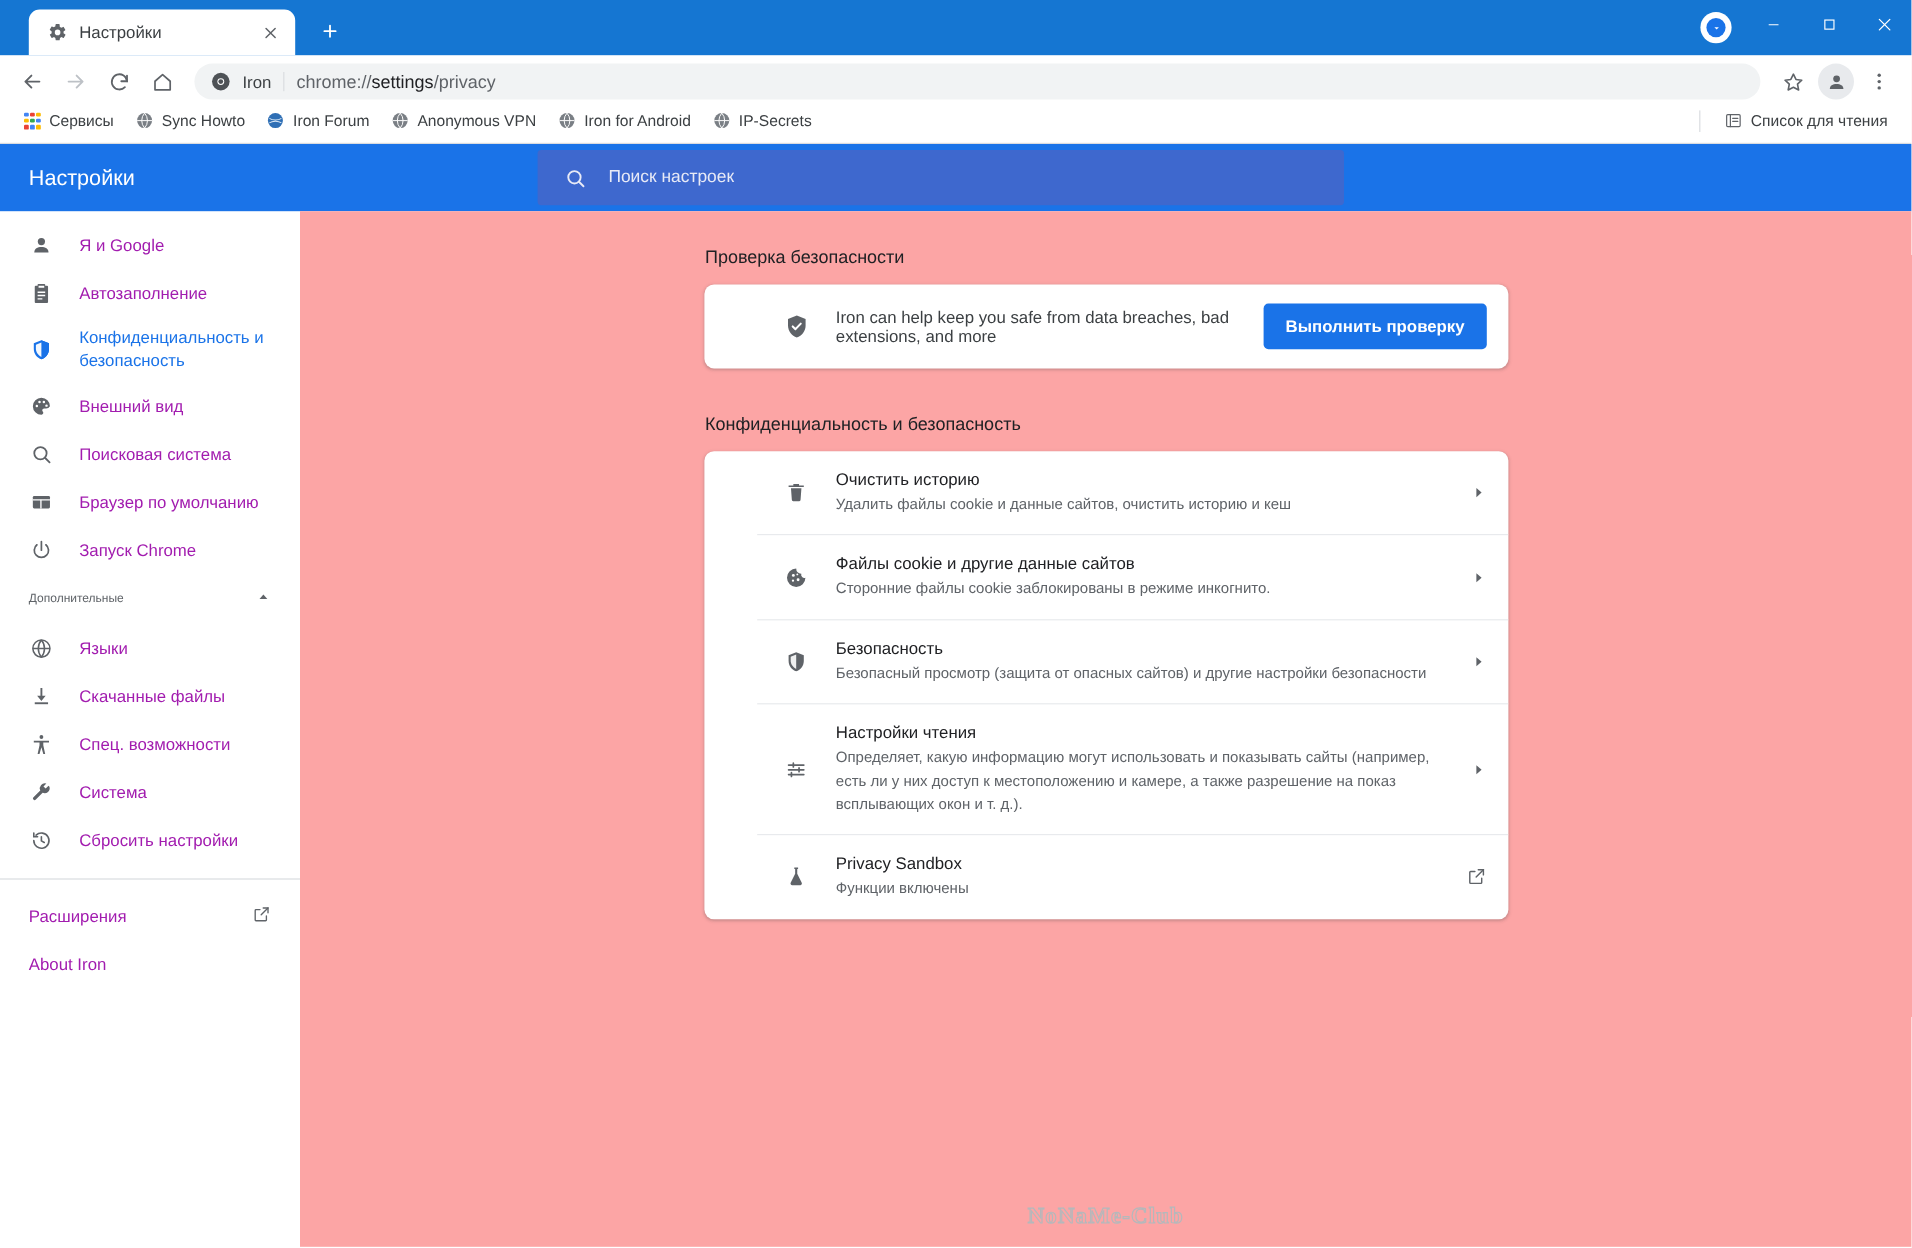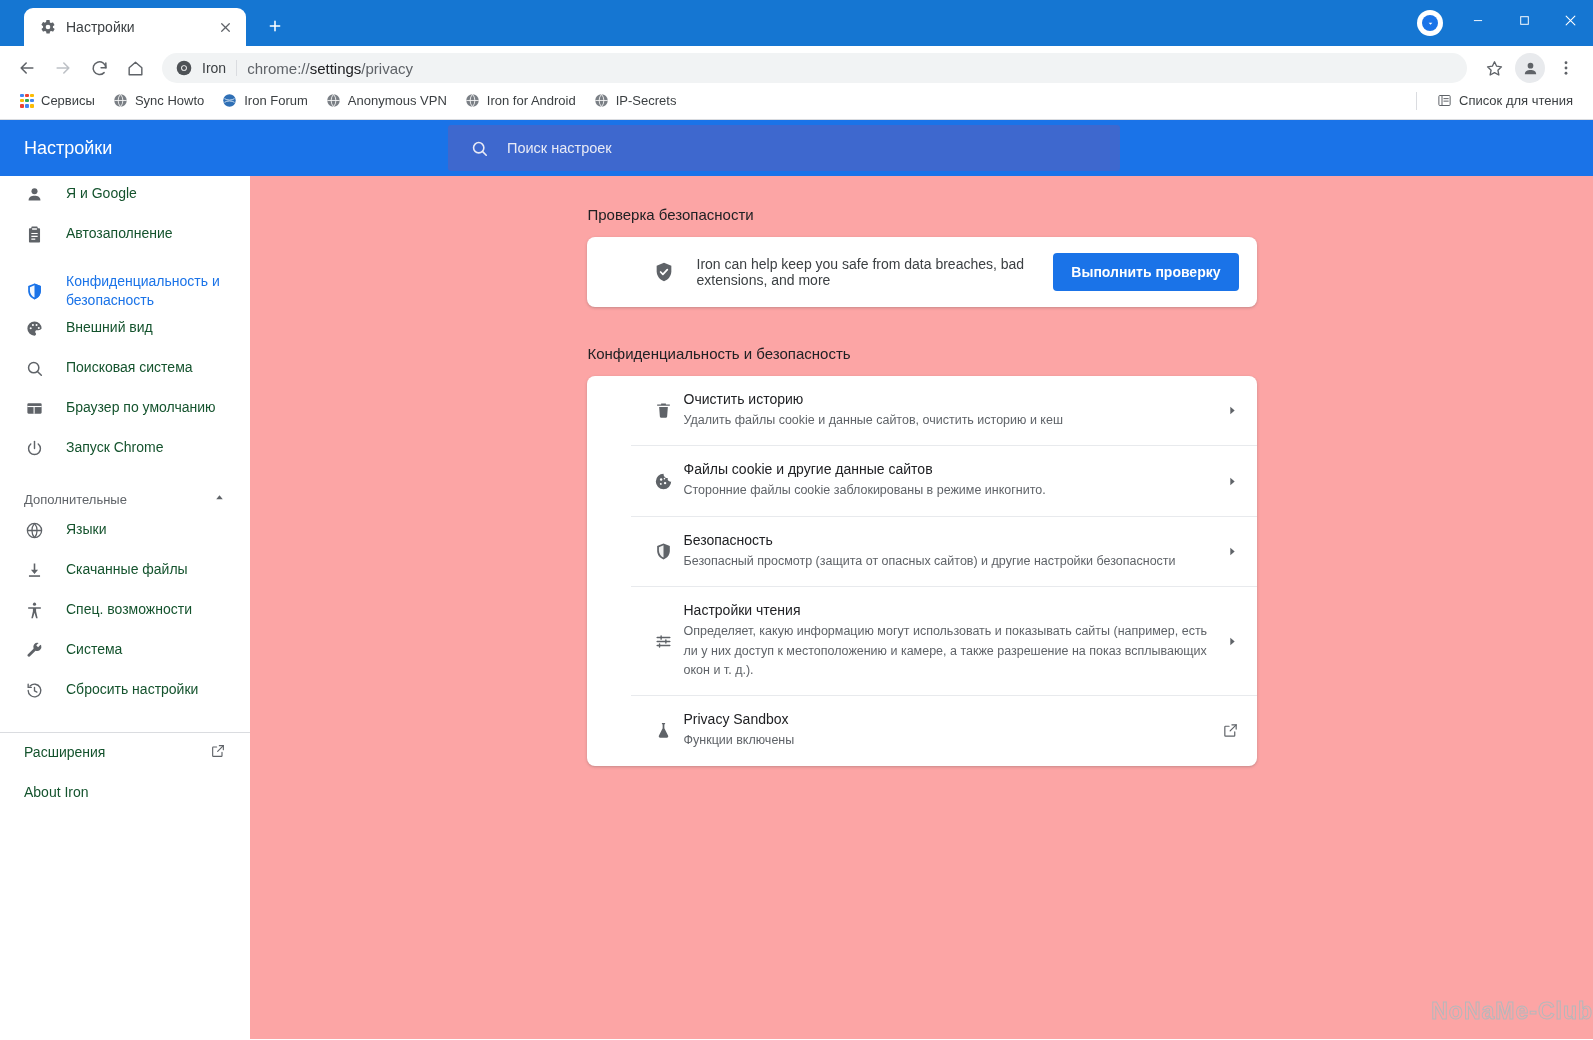--- a/index.html
+++ b/index.html
@@ -198,37 +198,38 @@
 
   
   .sidebar {
     width: 250px;
     flex: 0 0 250px;
     padding-top: 8px;
     background: #ffffff;
   }
   .nav-item {
     display: flex;
+    align-items: center;
     gap: 22px;
     height: 40px;
     padding: 0 24px;
     font-size: 14px;
-    color: #14532d;
+    color: #a21caf;
     position: relative;
   }
   .nav-item.two-line { height: 54px; align-items: center; }
   .nav-item.active { color: #1a73e8; }
   .nav-item .nav-ico { width: 20px; height: 20px; flex: 0 0 20px; color: #5f6368; display:flex; align-items:center; justify-content:center;}
   .nav-item.active .nav-ico { color: #1a73e8; }
   .nav-label { line-height: 1.35; }
   .nav-section {
     display: flex; align-items: center;
     height: 42px;
     padding: 0 24px;
-    font-size: 13px;
+    font-size: 10px;
     color: #5f6368;
   }
   .nav-section .caret { margin-left: auto; color: #5f6368; }
   .sb-divider { height:1px; background:#dadce0; margin: 12px 0 10px 0; }
   .nav-item.plain { gap: 0; }
   .nav-item.plain .ext { margin-left: auto; color: #5f6368; }
 
   
   .main {
     flex: 1;
@@ -275,39 +276,39 @@
     padding: 11px 18px;
     white-space: nowrap;
     font-family: inherit;
   }
   .spacer { height: 38px; }
 
   .srow {
     display: flex;
     align-items: center;
     padding: 15px 18px 15px 22px;
-    gap: 9px;
+    gap: 22px;
     border-bottom: 1px solid #e8eaed;
     min-height: 64px;
   }
   .srow:last-child { border-bottom: none; }
   .srow .row-ico { width: 22px; flex: 0 0 22px; color: #5f6368; display:flex; align-items:center; justify-content:center;}
   .srow .row-body { flex: 1; min-width: 0; }
   .row-title { font-size: 14px; color: #202124; margin-bottom: 4px; }
   .row-sub { font-size: 12.5px; color: #5f6368; line-height: 1.55; }
   .row-arrow { flex: 0 0 auto; color: #5f6368; display:flex; align-items:center; }
 
   
   .watermark {
     position: absolute;
     bottom: 14px;
     left: 0; right: 0;
-    text-align: right;
-    font-size: 23px;
-    font-family: Liberation Sans, sans-serif;
+    text-align: center;
+    font-size: 19px;
+    font-family: Liberation Serif, serif;
     letter-spacing: 1px;
     color: transparent;
     -webkit-text-stroke: 1px #b5b8bb;
     font-weight: bold;
   }
 </style>
 </head>
 <body>
 
 <div class="tabstrip">

